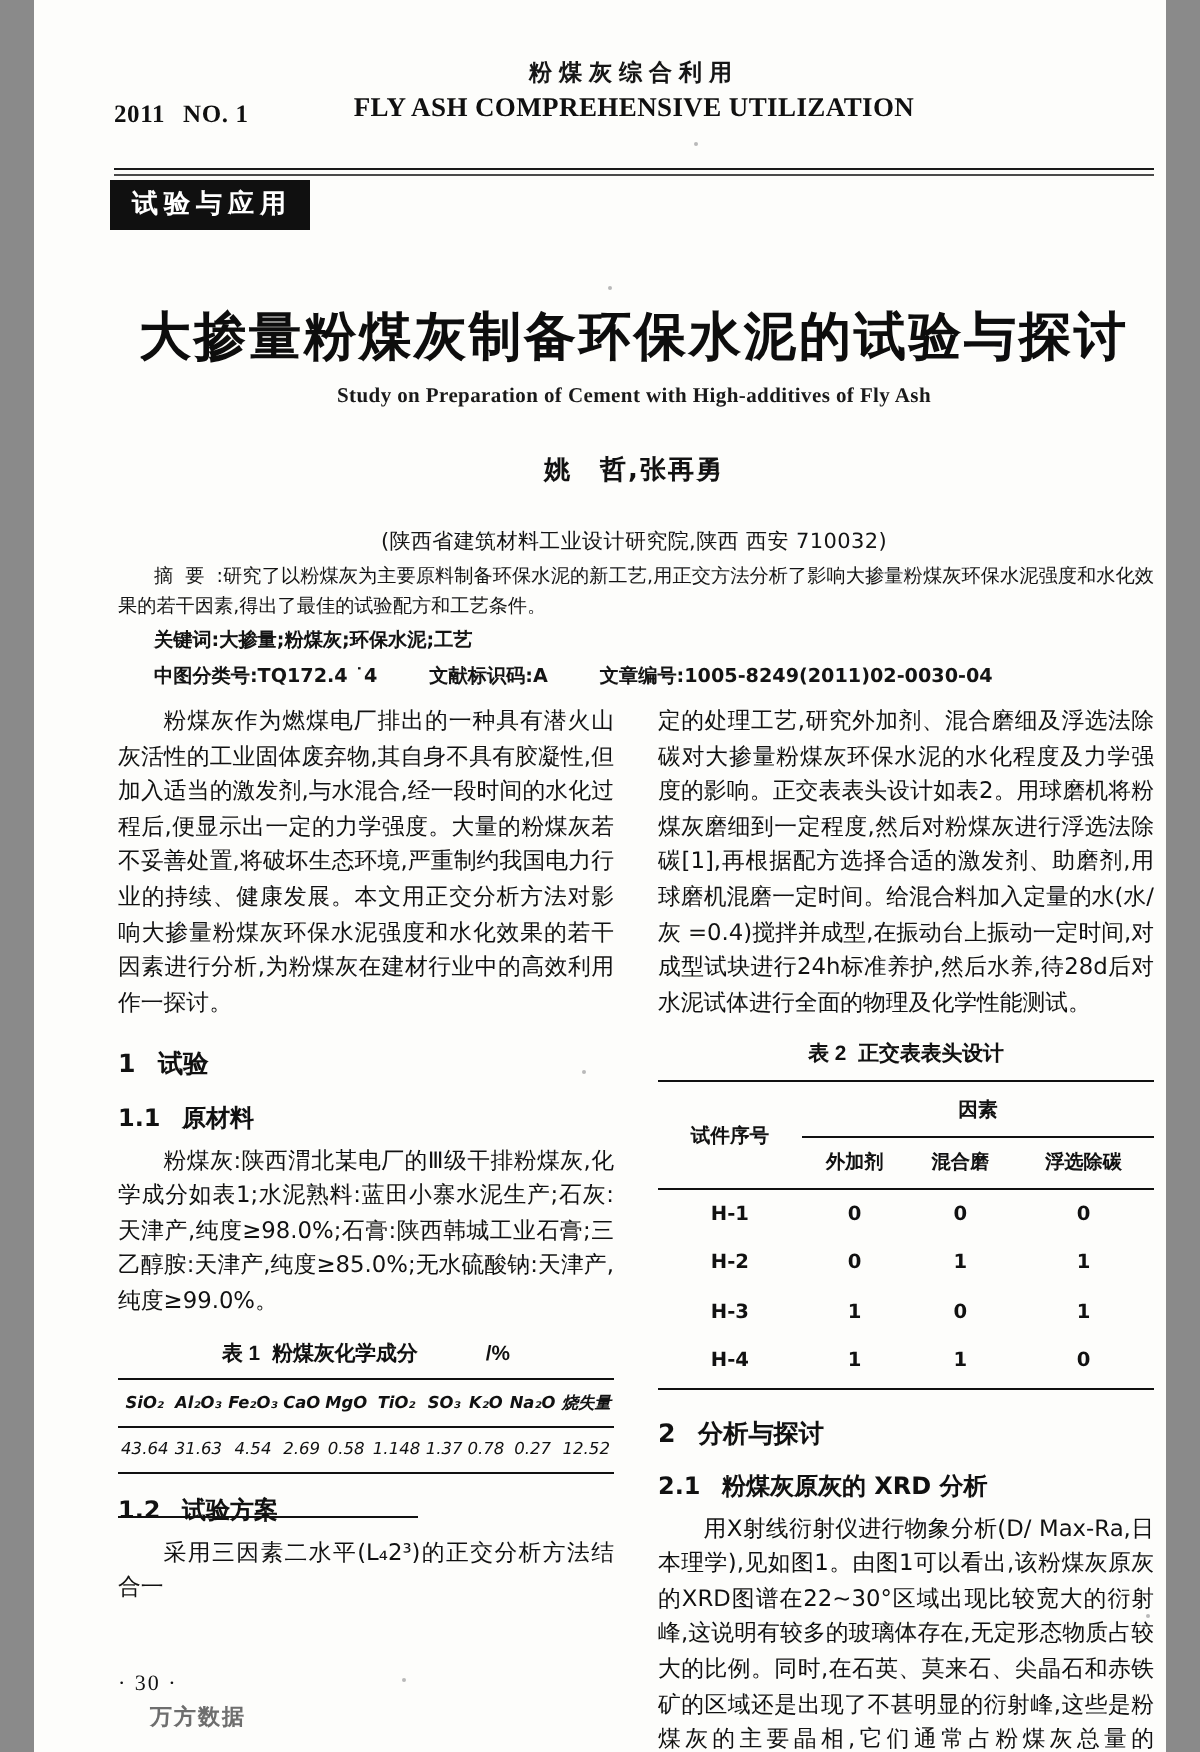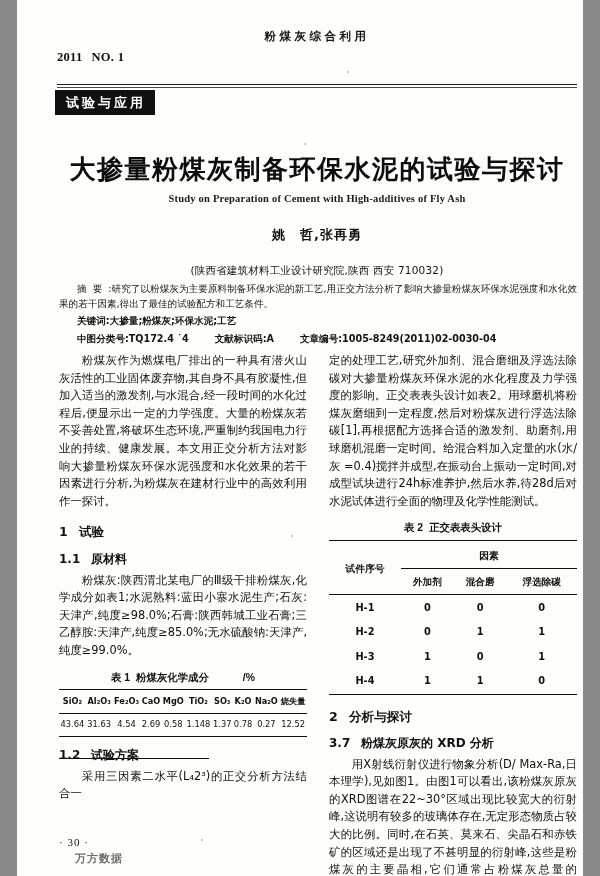--- a/index.html
+++ b/index.html
@@ -215,20 +215,21 @@
     font-weight: normal;
     white-space: nowrap;
   }
   table.data thead th {
     font-weight: bold;
     font-size: 8.2px;
   }
   table.data.t1 {
     border-top: 1.4px solid #111;
     border-bottom: 1.4px solid #111;
+    font-style: italic;
   }
   table.data.t1 thead tr { border-bottom: 0.8px solid #111; }
   
   table.t2 {
     border-collapse: collapse;
     width: 100%;
     font-family: "DejaVu Sans", "Liberation Sans", sans-serif;
     font-size: 9.6px;
     color: #111;
     border-top: 1.4px solid #111;
@@ -303,20 +304,21 @@
   }
 </style>
 </head>
 <body>
 
 <div class="page">
 
   <div class="journal-header">
     <div class="journal-names">
       <div class="journal-cn">粉煤灰综合利用</div>
+      <div class="journal-en">FLY ASH COMPREHENSIVE UTILIZATION</div>
     </div>
     <div class="issue-line">
       <span>2011</span><span class="sep"></span><span>NO. 1</span>
     </div>
   </div>
   <div class="header-rule"></div>
   <div class="header-rule-thin"></div>
 
   <div class="section-badge">试验与应用</div>
 
@@ -440,21 +442,21 @@
           </tr>
         </tbody>
       </table>
     </div>
 
     <div class="h1">
       <span class="num">2</span><span>分析与探讨</span>
     </div>
 
     <div class="h2">
-      <span class="num">3.7</span><span>粉煤灰原灰的 XRD 分析</span>
+      <span class="num">2.1</span><span>粉煤灰原灰的 XRD 分析</span>
     </div>
     <p class="body-para">用X射线衍射仪进行物象分析(D/ Max-Ra,日本理学),见如图1。由图1可以看出,该粉煤灰原灰的XRD图谱在22~30°区域出现比较宽大的衍射峰,这说明有较多的玻璃体存在,无定形态物质占较大的比例。同时,在石英、莫来石、尖晶石和赤铁矿的区域还是出现了不甚明显的衍射峰,这些是粉煤灰的主要晶相,它们通常占粉煤灰总量的5%~50%。</p>
   </div>
 
   <div class="footnote-rule"></div>
 
   <div class="page-num">· 30 ·</div>
   <div class="watermark">万方数据</div>
 
   <div class="speck" style="left:330px; top:71px;"></div>

